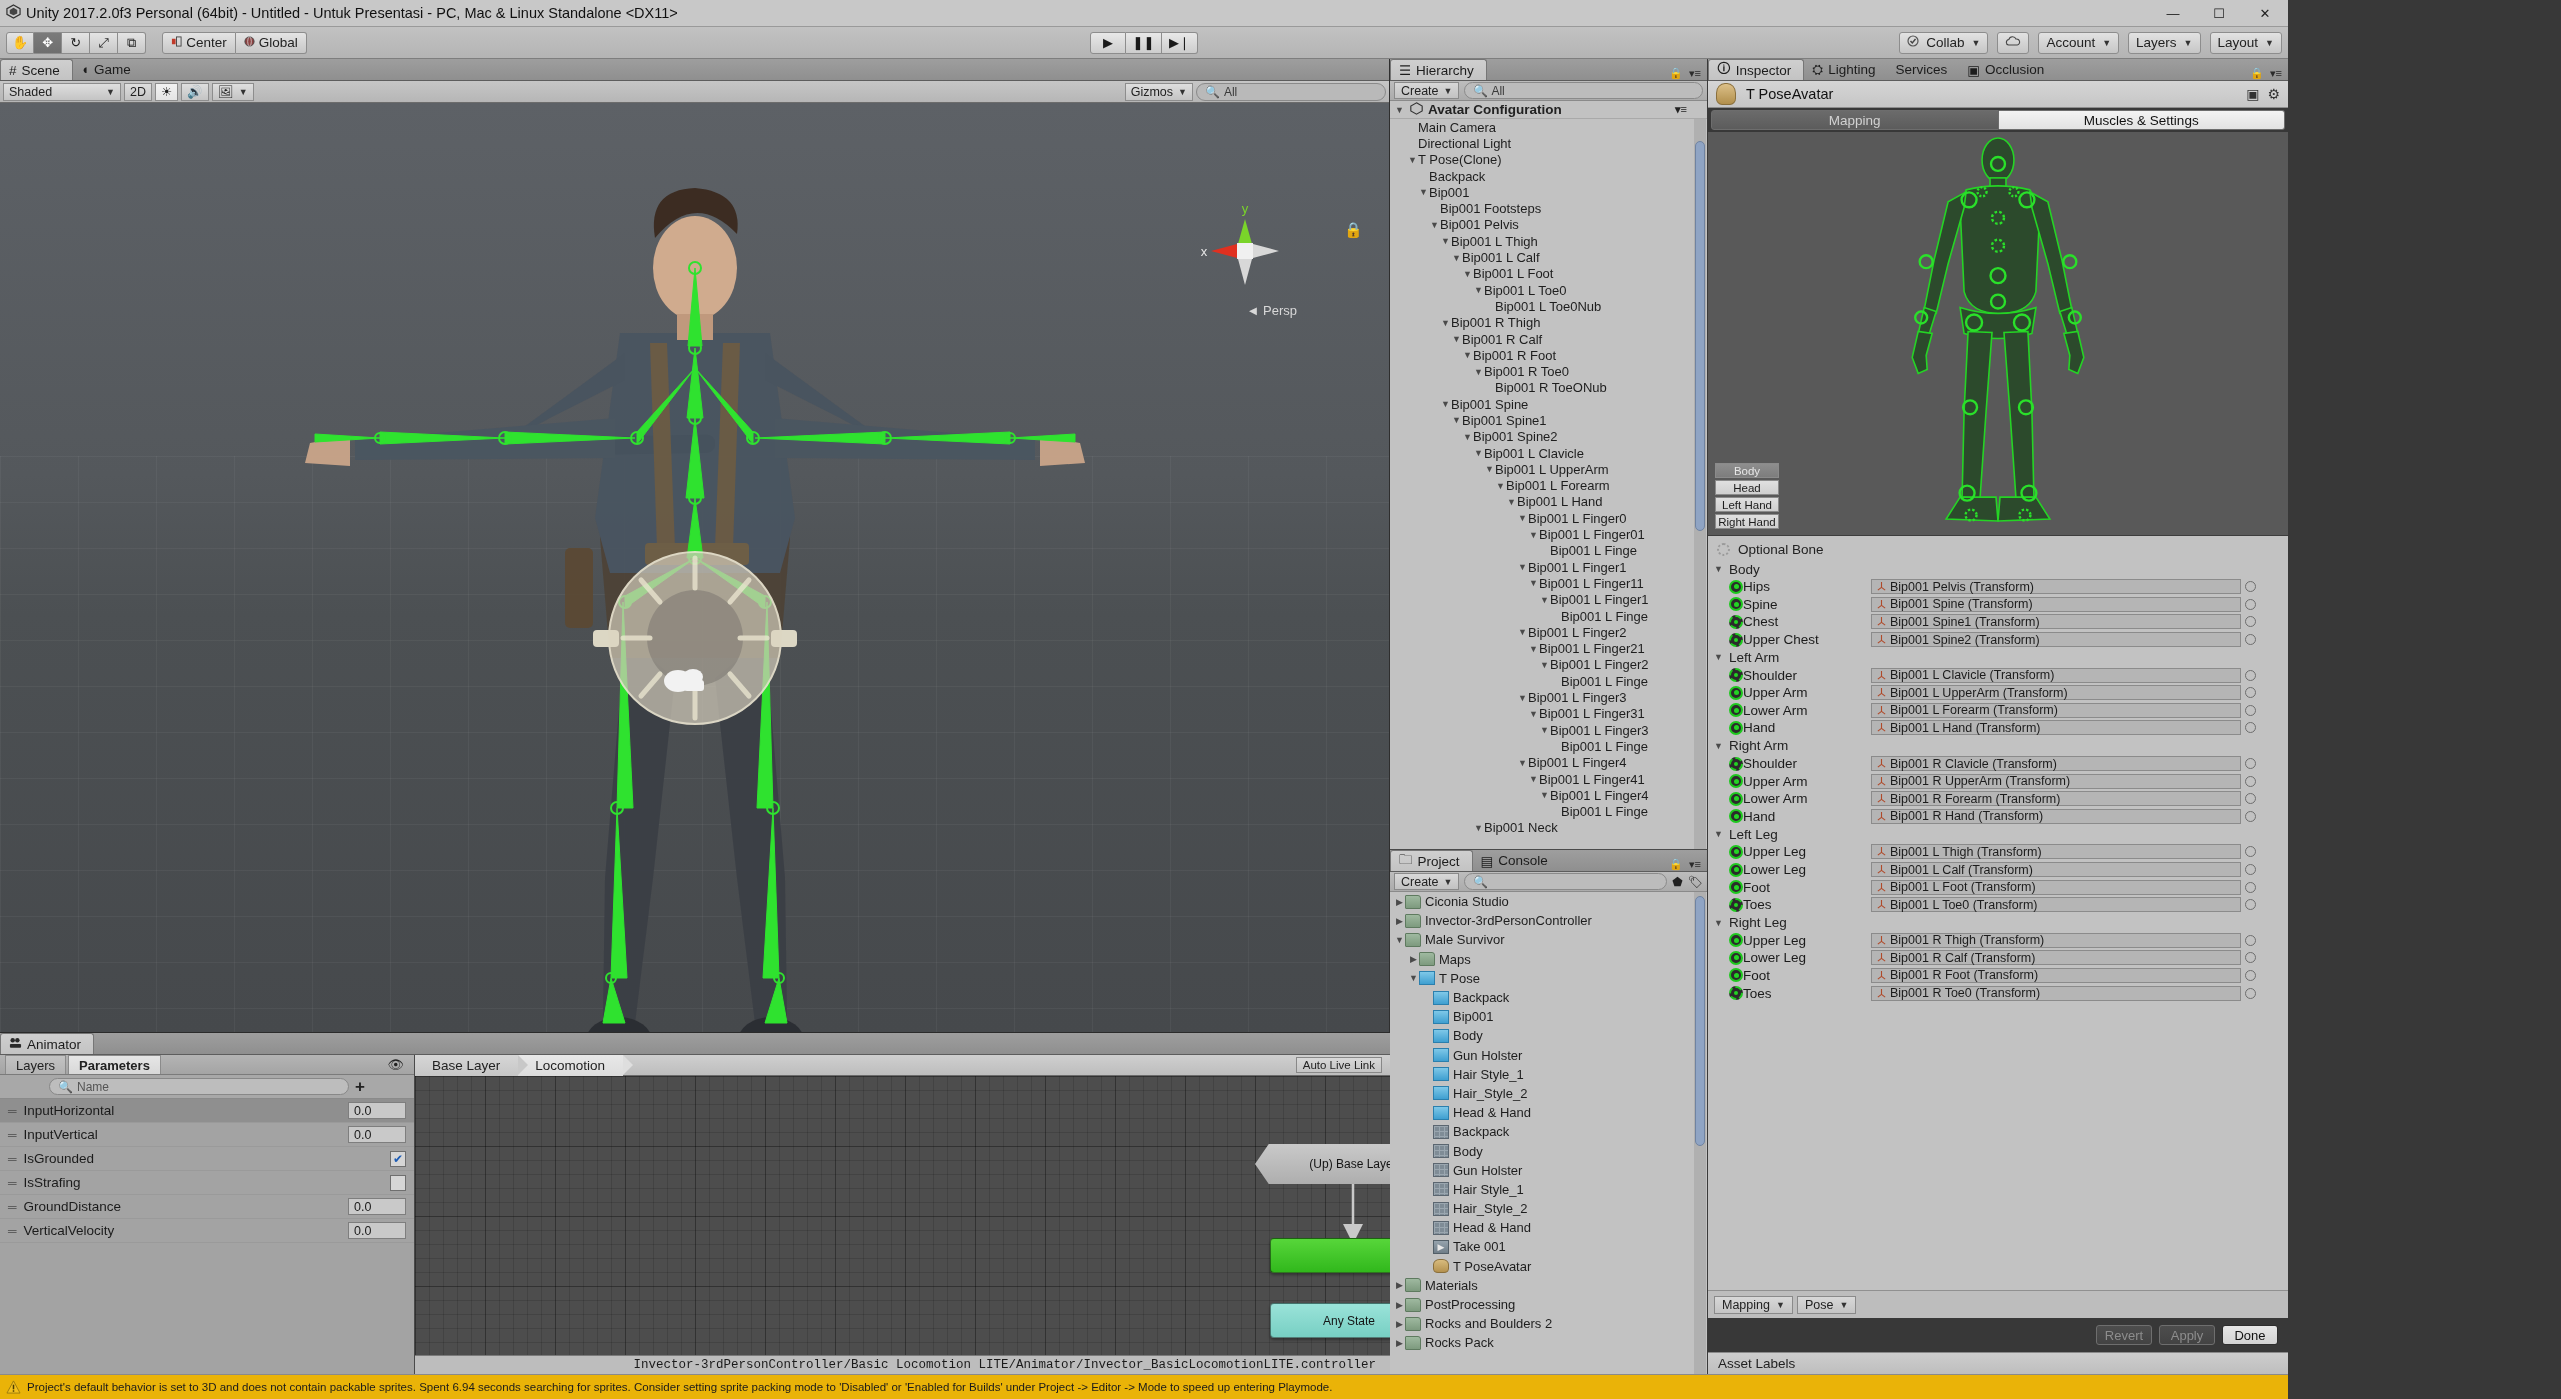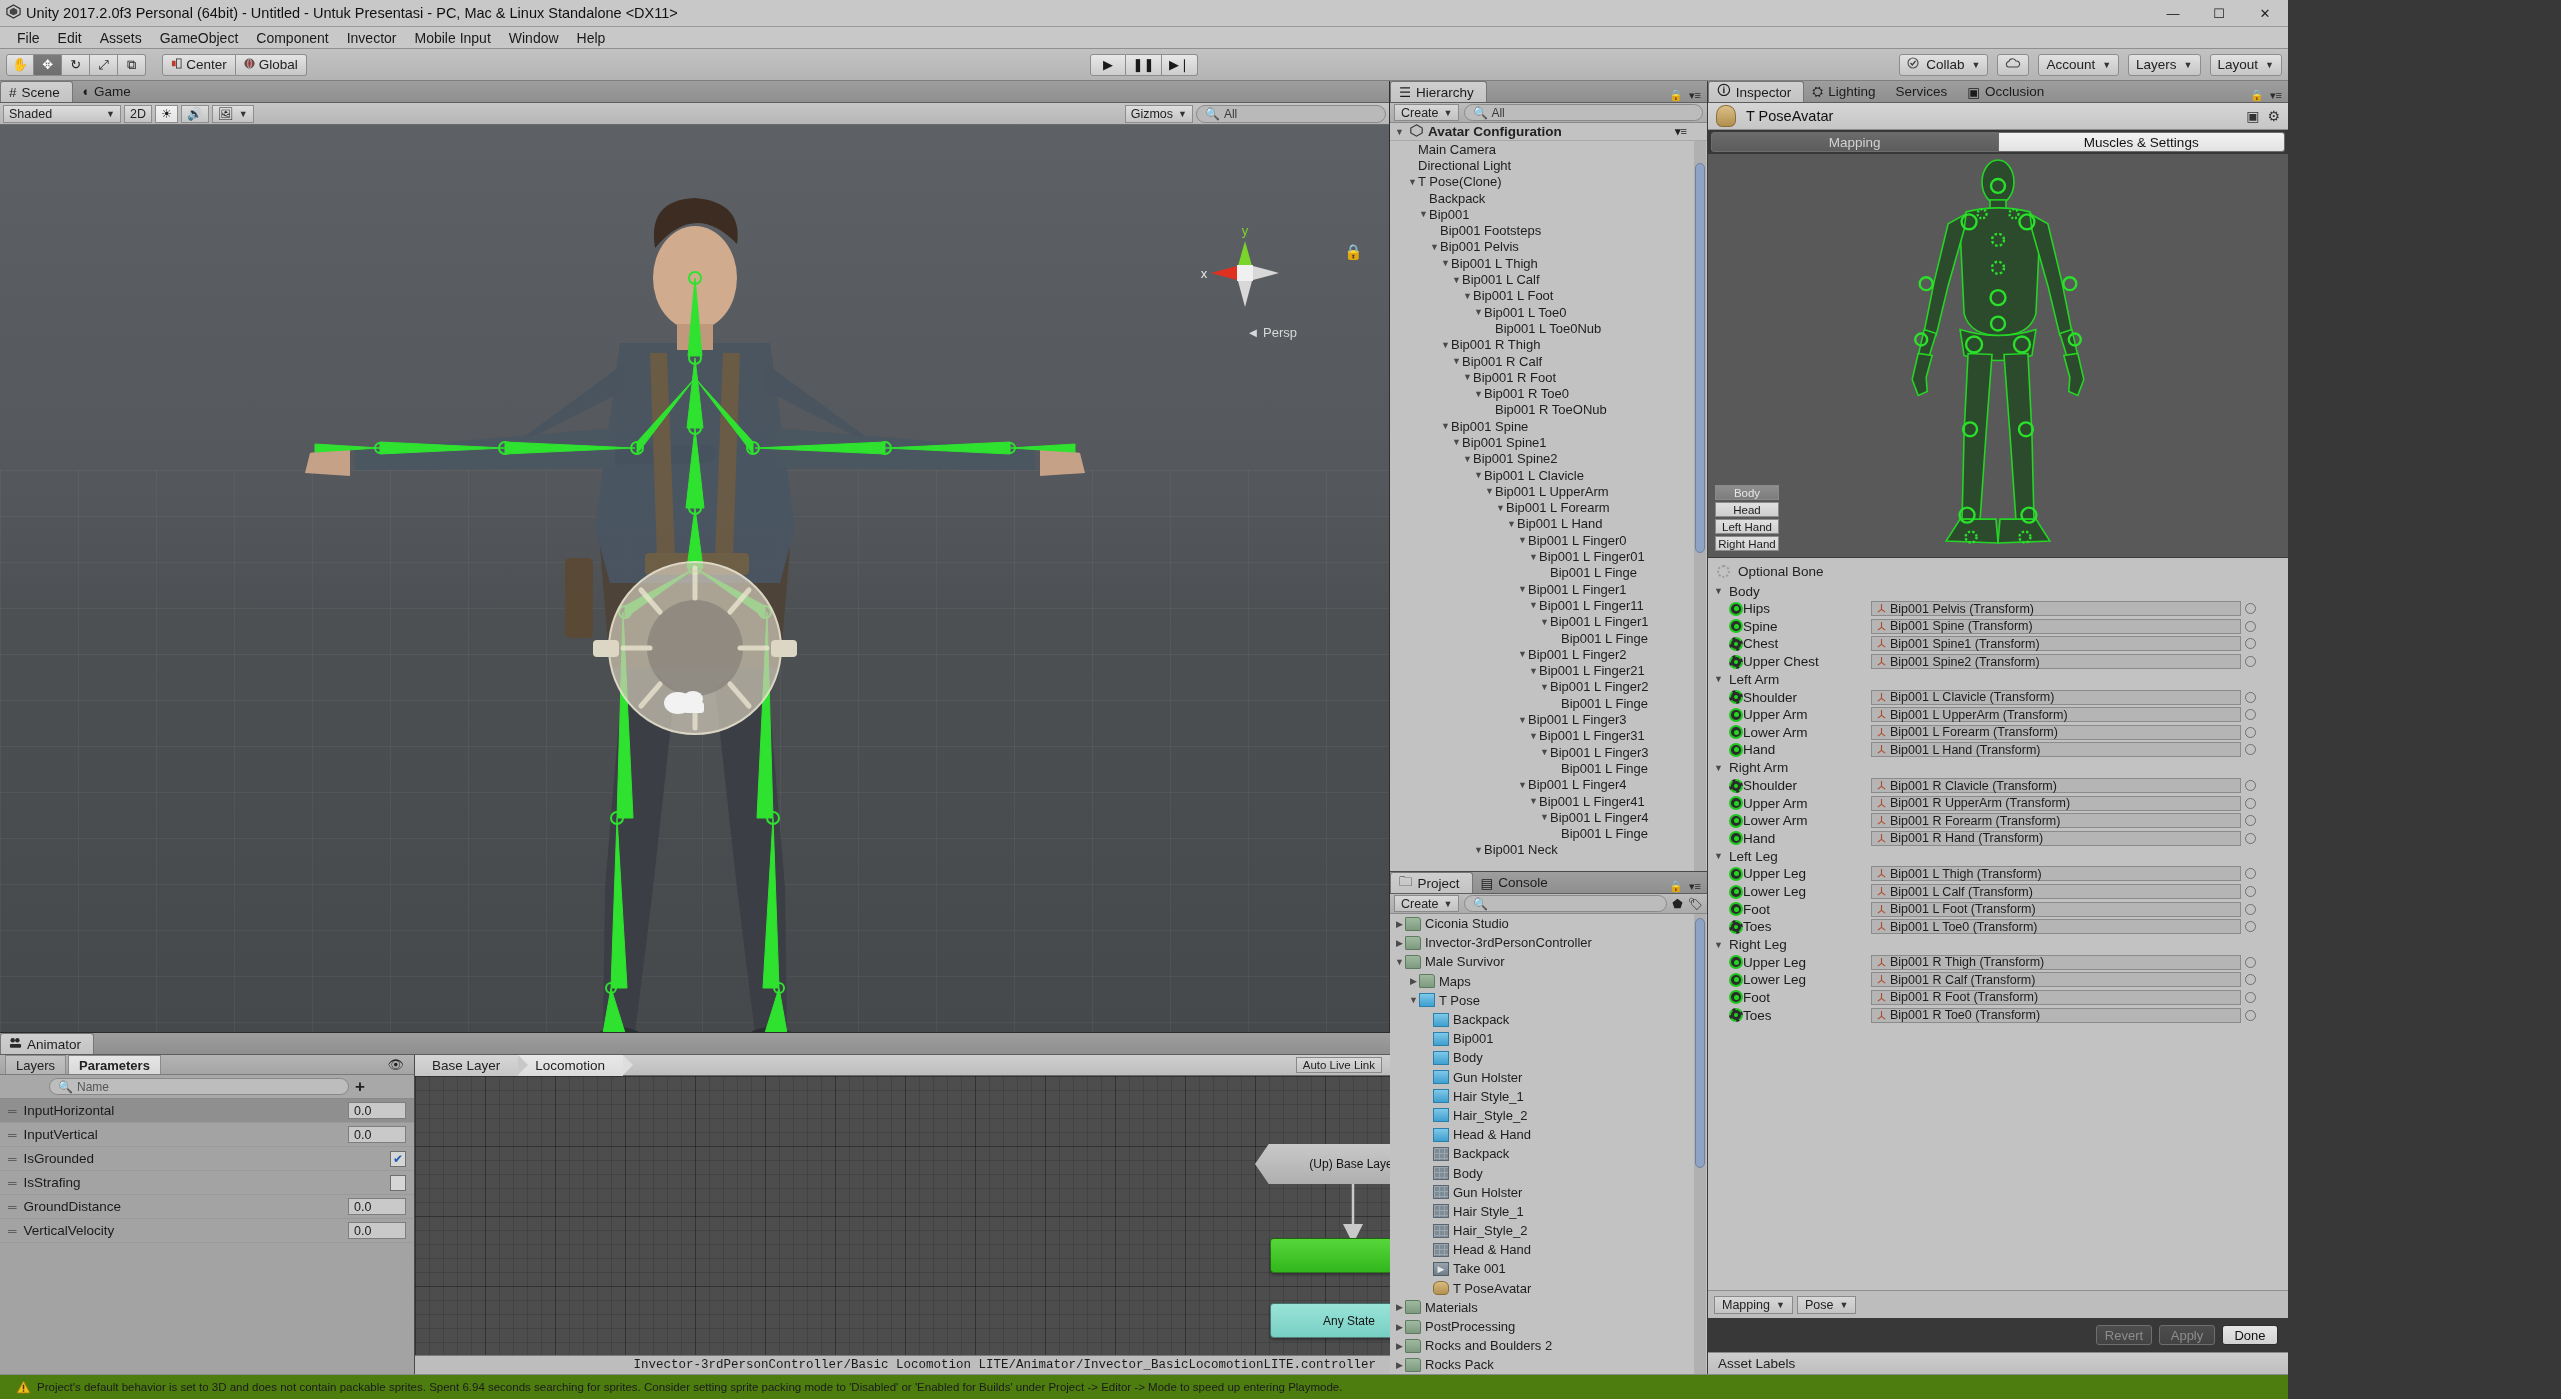--- a/index.html
+++ b/index.html
@@ -224,22 +224,22 @@
   .insp-apply { height:34px; background:#383838; display:flex; align-items:center;
     justify-content:flex-end; gap:7px; padding-right:10px; flex:none;}
   .abtn { height:20px; min-width:56px; display:flex; align-items:center; justify-content:center;
     font-size:13px; border:1px solid #6e6e6e; border-radius:3px;
     background:linear-gradient(#4d4d4d,#434343); color:#8d8d8d;}
   .abtn.on { background:linear-gradient(#e6e6e6,#d2d2d2); color:#111; border-color:#2d2d2d;}
   .asset-labels { height:22px; background:linear-gradient(#cdcdcd,#bebebe); border-top:1px solid #8a8a8a;
     display:flex; align-items:center; padding-left:10px; font-size:13.5px; flex:none;}
 
   
-  .statusbar { height:25px; background:#4d7c0f; border-top:1px solid #8a8a8a; display:flex;
-    align-items:center; gap:6px; padding-left:16px; flex:none;}
+  .statusbar { height:25px; background:#eab308; border-top:1px solid #8a8a8a; display:flex;
+    align-items:center; gap:6px; padding-left:6px; flex:none;}
   .warn-ico { width:15px; height:14px; flex:none;}
   .status-text { font-size:11.5px; color:#1b1b1b; white-space:nowrap;}
 </style>
 </head>
 <body>
 
 <div class="app">
 
   <div class="titlebar">
     <div class="tb-icon">
@@ -249,31 +249,20 @@
         </svg>
     </div>
     <div class="tb-title">Unity 2017.2.0f3 Personal (64bit) - Untitled - Untuk Presentasi - PC, Mac &amp; Linux Standalone &lt;DX11&gt;</div>
     <div class="tb-winbtns">
       <div class="tb-winbtn">—</div>
       <div class="tb-winbtn">☐</div>
       <div class="tb-winbtn close">✕</div>
     </div>
   </div>
 
-  <div class="menubar">
-    <span>File</span>
-    <span>Edit</span>
-    <span>Assets</span>
-    <span>GameObject</span>
-    <span>Component</span>
-    <span>Invector</span>
-    <span>Mobile Input</span>
-    <span>Window</span>
-    <span>Help</span>
-  </div>
 
   <div class="toolbar">
     <div class="btngrp">
       <div class="tbtn first">
           <span>✋</span>
         </div>
       <div class="tbtn sel">
           <span>✥</span>
         </div>
       <div class="tbtn">

